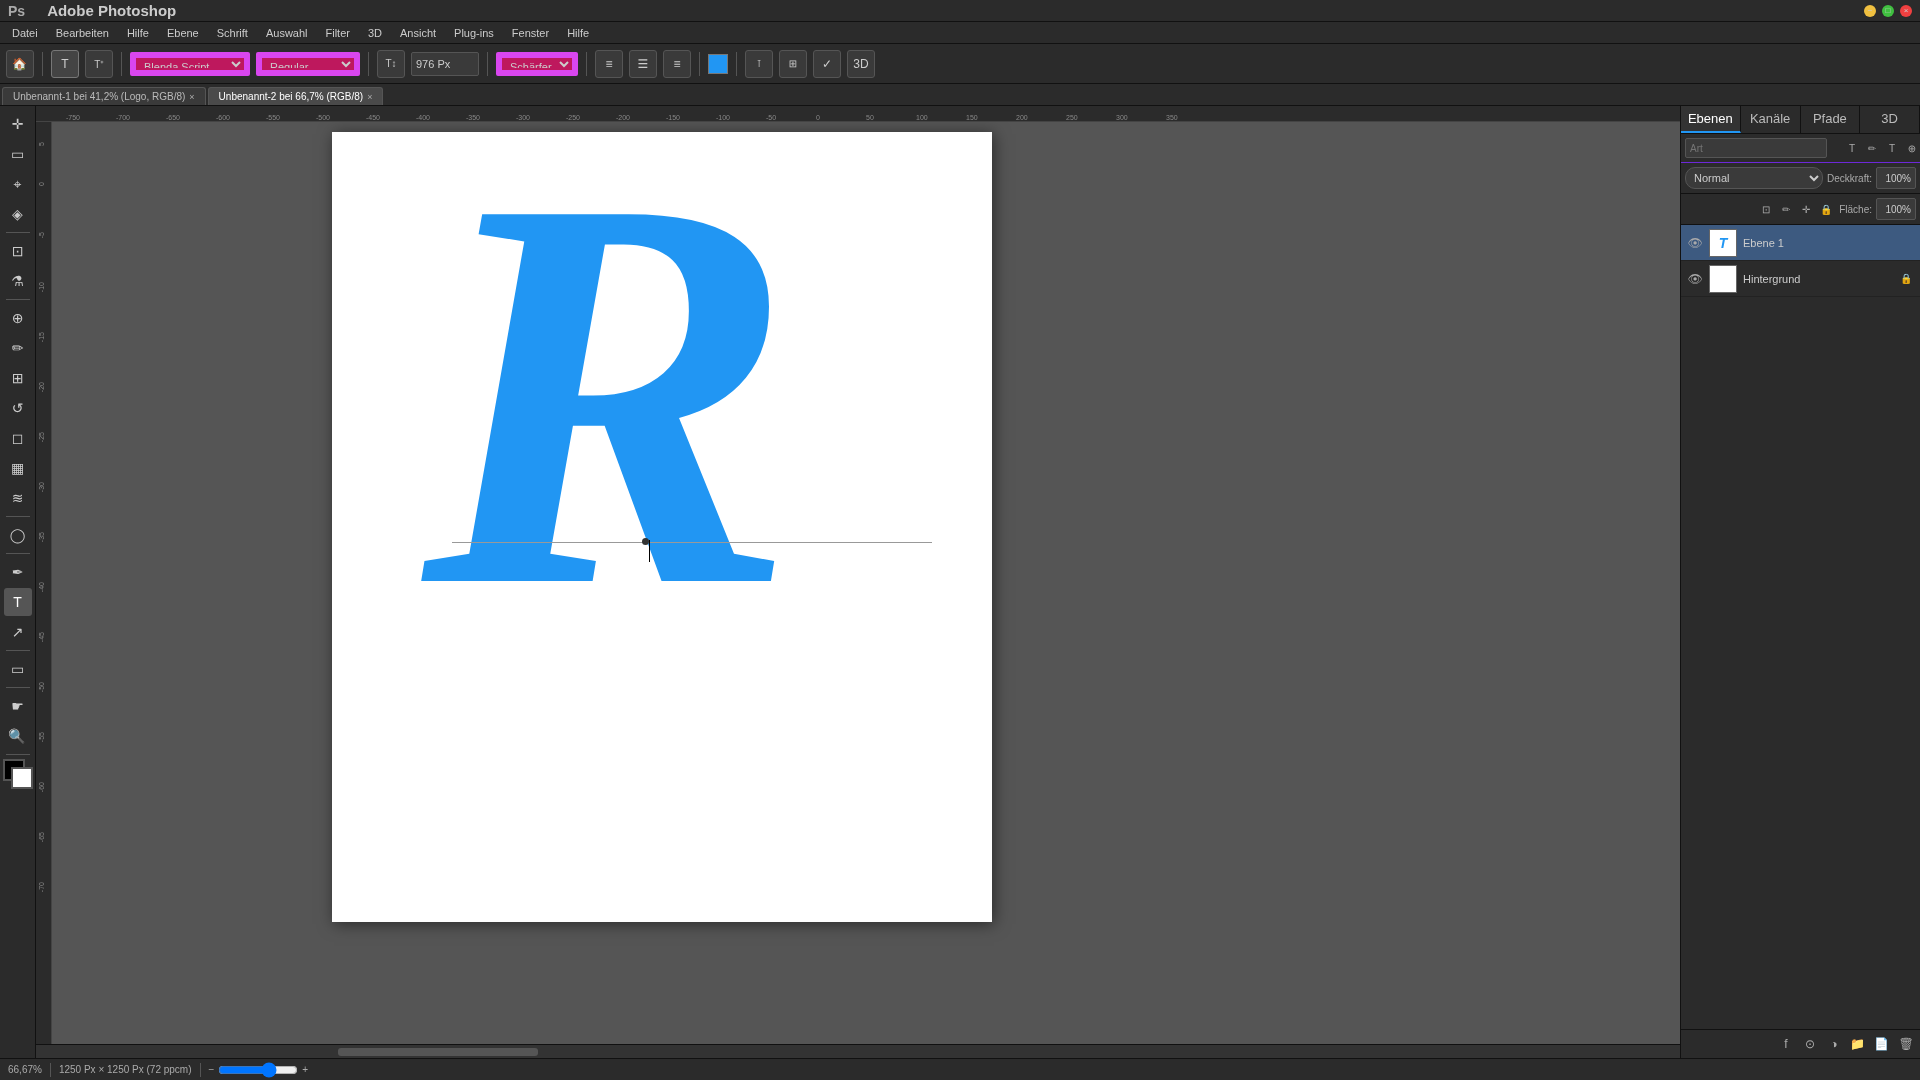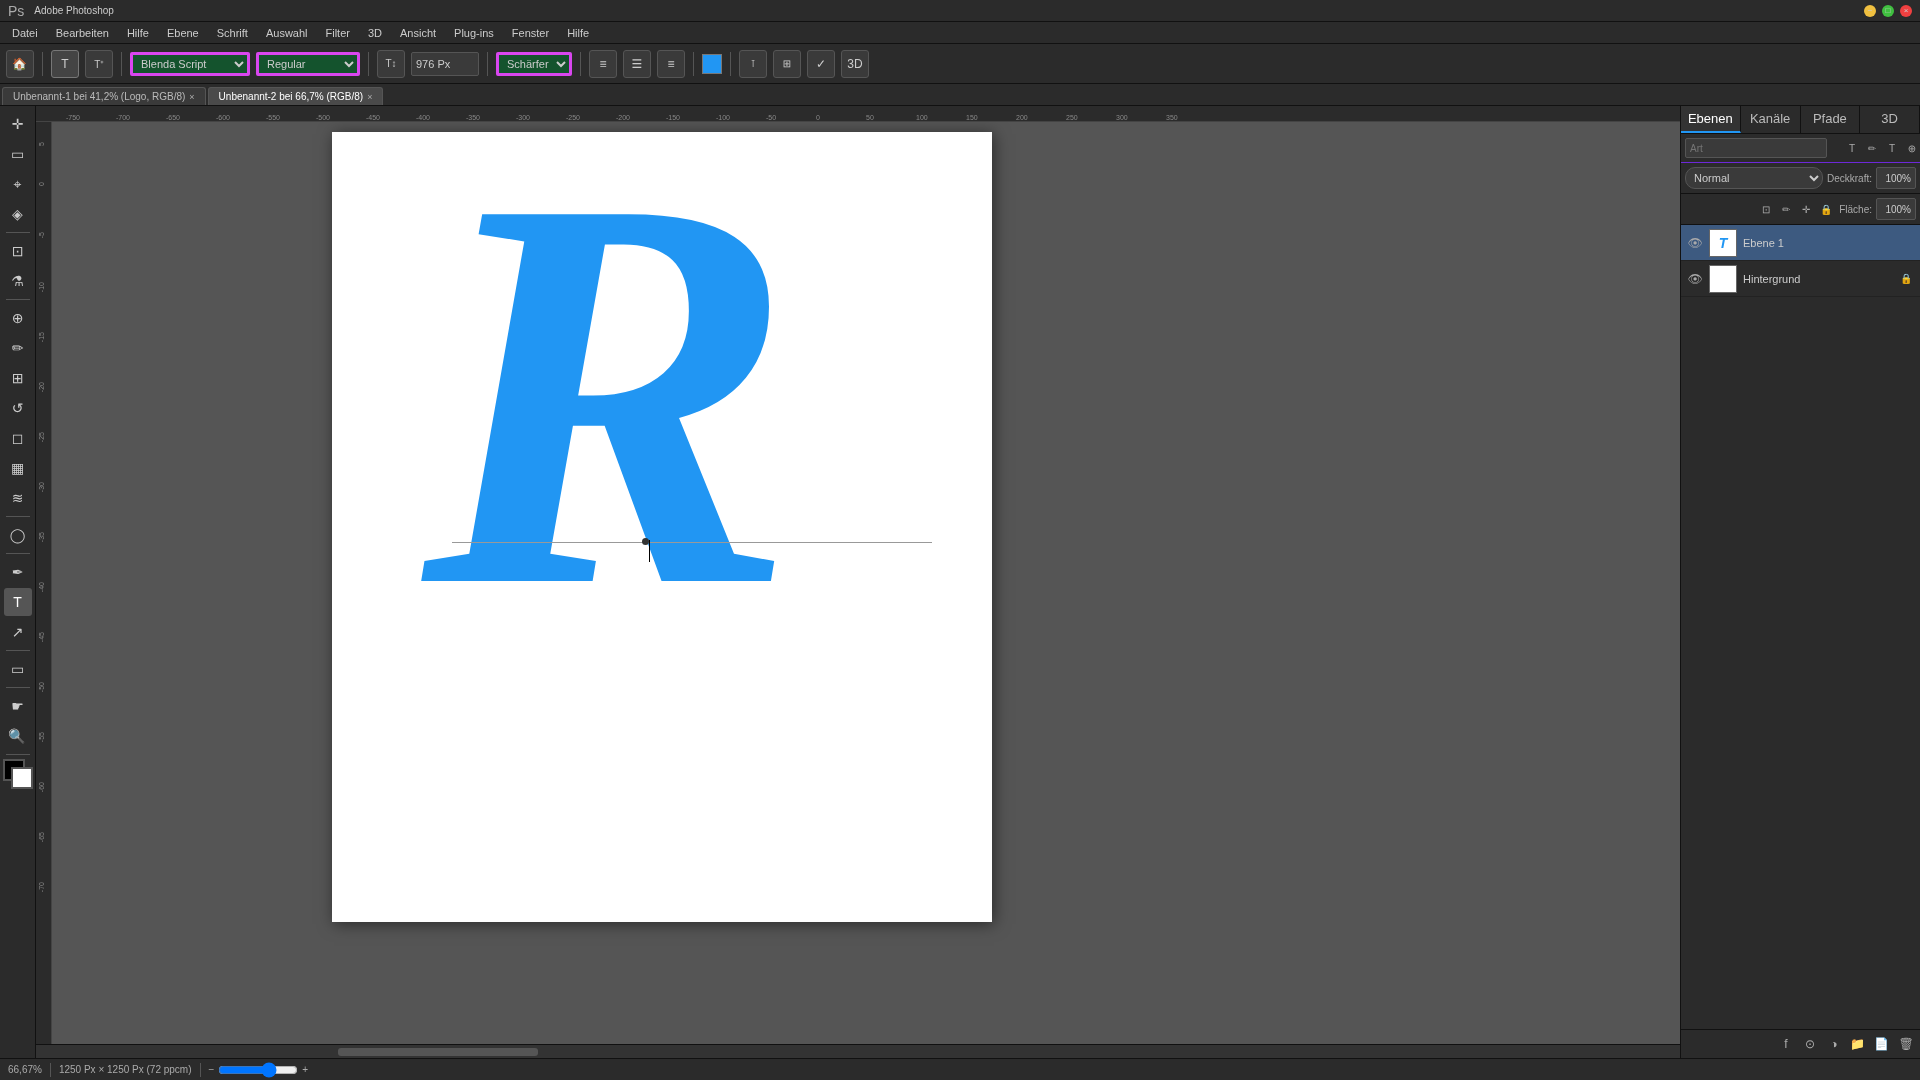--- a/index.html
+++ b/index.html
@@ -1,38 +1,38 @@
 <!DOCTYPE html>
 <html><head>
   <meta charset="utf-8">
   <style>
     * { margin: 0; padding: 0; box-sizing: border-box; }
     body { background: #1e1e1e; font-family: 'Arial', sans-serif; font-size: 12px; color: #ccc; overflow: hidden; width: 1920px; height: 1080px; display: flex; flex-direction: column; }
 
     
     .title-bar { background: #2b2b2b; height: 22px; display: flex; align-items: center; justify-content: space-between; padding: 0 8px; border-bottom: 1px solid #111; }
-    .title-bar-left { display: flex; align-items: center; gap: 2px; }
+    .title-bar-left { display: flex; align-items: flex-end; gap: 14px; font-weight: bold; }
     .title-bar-icon { color: #aaa; font-size: 14px; }
-    .title-bar-title { color: #ccc; font-size: 10px; margin: 0 8px; }
+    .title-bar-title { color: #ccc; font-size: 15px; margin: 0 8px; }
     .title-bar-controls { display: flex; gap: 6px; }
     .title-bar-btn { width: 12px; height: 12px; border-radius: 50%; display: flex; align-items: center; justify-content: center; cursor: pointer; font-size: 8px; }
     .btn-min { background: #f0c040; }
     .btn-max { background: #40c040; }
     .btn-close { background: #f04040; }
 
     
     .menu-bar { background: #2b2b2b; height: 22px; display: flex; align-items: center; padding: 0 4px; border-bottom: 1px solid #111; gap: 2px; }
     .menu-item { color: #ccc; font-size: 11px; padding: 2px 8px; cursor: pointer; border-radius: 2px; }
 
     
     .toolbar { background: #2b2b2b; height: 40px; display: flex; align-items: center; padding: 0 6px; border-bottom: 1px solid #111; gap: 6px; }
     .toolbar-btn { width: 28px; height: 28px; background: #3a3a3a; border: 1px solid #555; border-radius: 3px; display: flex; align-items: center; justify-content: center; cursor: pointer; color: #ccc; font-size: 12px; }
     .toolbar-btn.active { background: #444; border-color: #777; }
     .toolbar-sep { width: 1px; height: 24px; background: #555; margin: 0 2px; }
-    .toolbar-select { background: #14532d; border: 3px solid #d946ef; color: #ccc; padding: 2px 4px; font-size: 11px; height: 24px; border-radius: 2px; cursor: pointer; }
+    .toolbar-select { background: #be185d; border: 6px solid #d946ef; color: #ccc; padding: 2px 4px; font-size: 11px; height: 24px; border-radius: 2px; cursor: pointer; }
     .toolbar-input { background: #3a3a3a; border: 1px solid #555; color: #ccc; padding: 2px 4px; font-size: 11px; height: 24px; width: 68px; border-radius: 2px; }
     .color-swatch { width: 20px; height: 20px; background: #2196f3; border: 1px solid #777; cursor: pointer; }
 
     
     .tabs-bar { background: #2b2b2b; height: 22px; display: flex; align-items: flex-end; padding: 0 2px; border-bottom: 1px solid #111; }
     .tab { background: #3a3a3a; color: #bbb; font-size: 10px; padding: 3px 10px; border: 1px solid #555; border-bottom: none; border-radius: 3px 3px 0 0; cursor: pointer; display: flex; align-items: center; gap: 4px; margin-right: 2px; }
     .tab.active { background: #4a4a4a; color: #fff; }
     .tab-close { color: #aaa; font-size: 9px; cursor: pointer; }
 
     

